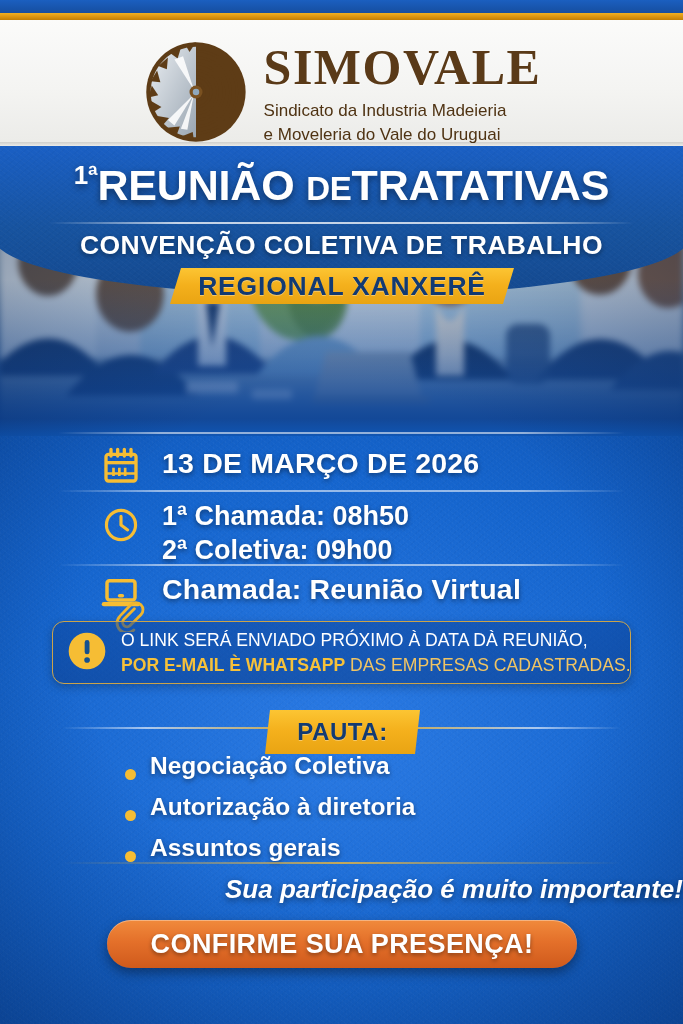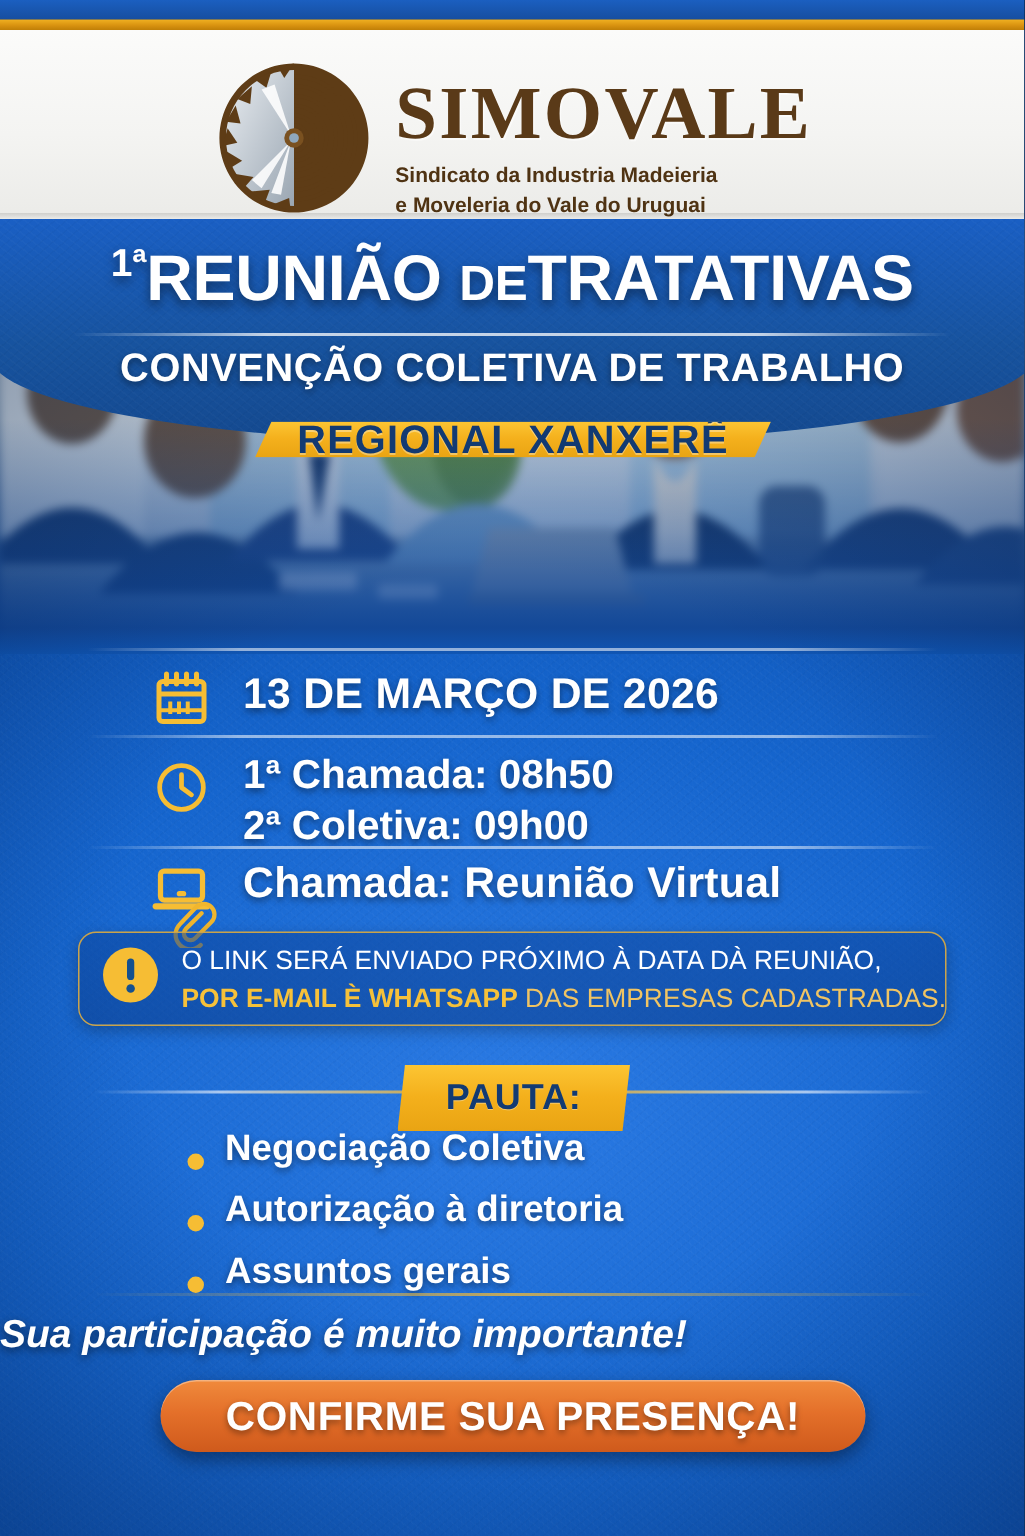--- a/index.html
+++ b/index.html
@@ -65,22 +65,22 @@
   .logo-word {
     font-family: "Liberation Serif", "DejaVu Serif", serif;
     font-weight: 700;
     font-size: 50px;
     letter-spacing: 1.5px;
     color: #5a3a18;
     text-shadow: 1px 1px 0 rgba(255,255,255,.55);
   }
   .logo-sub {
     font-family: "Liberation Sans", sans-serif;
-    font-weight: 700;
-    font-size: 14px;
+    font-weight: 400;
+    font-size: 17px;
     color: #4f3313;
     margin-top: 7px;
     line-height: 1.38;
   }
 
   
   .photo-band {
     position: absolute; left: 0; top: 146px; width: 683px; height: 290px;
     overflow: hidden;
     background: linear-gradient(180deg, #9fb6c9 0%, #8fa8bd 40%, #24528f 88%, #17488c 100%);
@@ -133,21 +133,21 @@
     background: linear-gradient(180deg, #fcc533 0%, #f4b01c 48%, #e9a413 100%);
     clip-path: polygon(3.2% 0, 100% 0, 96.8% 100%, 0 100%);
     display: flex; align-items: center; justify-content: center;
     box-shadow: 0 4px 9px rgba(0,0,0,.32);
   }
   .ribbon span {
     color: #123a72; font-weight: 700;
     text-shadow: 0 1px 0 rgba(255,255,255,.35);
     white-space: nowrap;
   }
-  #ribbon-region { left: 170px; top: 281px; width: 344px; height: 24px; }
+  #ribbon-region { left: 170px; top: 268px; width: 344px; height: 36px; }
   #ribbon-region span { font-size: 26.5px; letter-spacing: .8px; }
   #ribbon-pauta { left: 265px; top: 710px; width: 155px; height: 44px; }
   #ribbon-pauta span { font-size: 24px; letter-spacing: .6px; }
   .pauta-wrap { position: absolute; left: 0; right: 0; top: 710px; height: 34px; }
   .pauta-rule {
     position: absolute; top: 17px; height: 2px;
     background: linear-gradient(90deg, rgba(255,255,255,0), rgba(255,255,255,.62) 40%, rgba(236,186,70,.8));
   }
   .pauta-rule.l { left: 62px; width: 210px; }
   .pauta-rule.r { right: 62px; width: 210px;
@@ -193,21 +193,21 @@
     color: #fff; font-weight: 700; font-size: 24.5px;
     text-shadow: 0 2px 5px rgba(0,0,0,.45); white-space: nowrap;
   }
 
   
   .foot-rule {
     position: absolute; left: 62px; right: 62px; top: 862px; height: 2px;
     background: linear-gradient(90deg, rgba(255,255,255,0), rgba(222,178,70,.85) 50%, rgba(255,255,255,0));
   }
   .closing {
-    position: absolute; left: 0; right: 0; top: 874px; text-align: left;
+    position: absolute; left: 0; right: 0; top: 874px; text-align: right;
     color: #fff; font-weight: 700; font-style: italic; font-size: 26px;
     text-shadow: 0 2px 6px rgba(0,0,0,.5); white-space: nowrap;
   }
   .cta {
     position: absolute; left: 107px; top: 920px; width: 470px; height: 48px;
     border: none; border-radius: 24px;
     background: linear-gradient(180deg, #f08a3c 0%, #e4702a 45%, #cf5a1c 100%);
     box-shadow: 0 5px 12px rgba(0,0,0,.38), inset 0 1px 0 rgba(255,255,255,.35);
     color: #fff; font-family: "Liberation Sans", sans-serif;
     font-weight: 700; font-size: 27px; letter-spacing: .4px;

